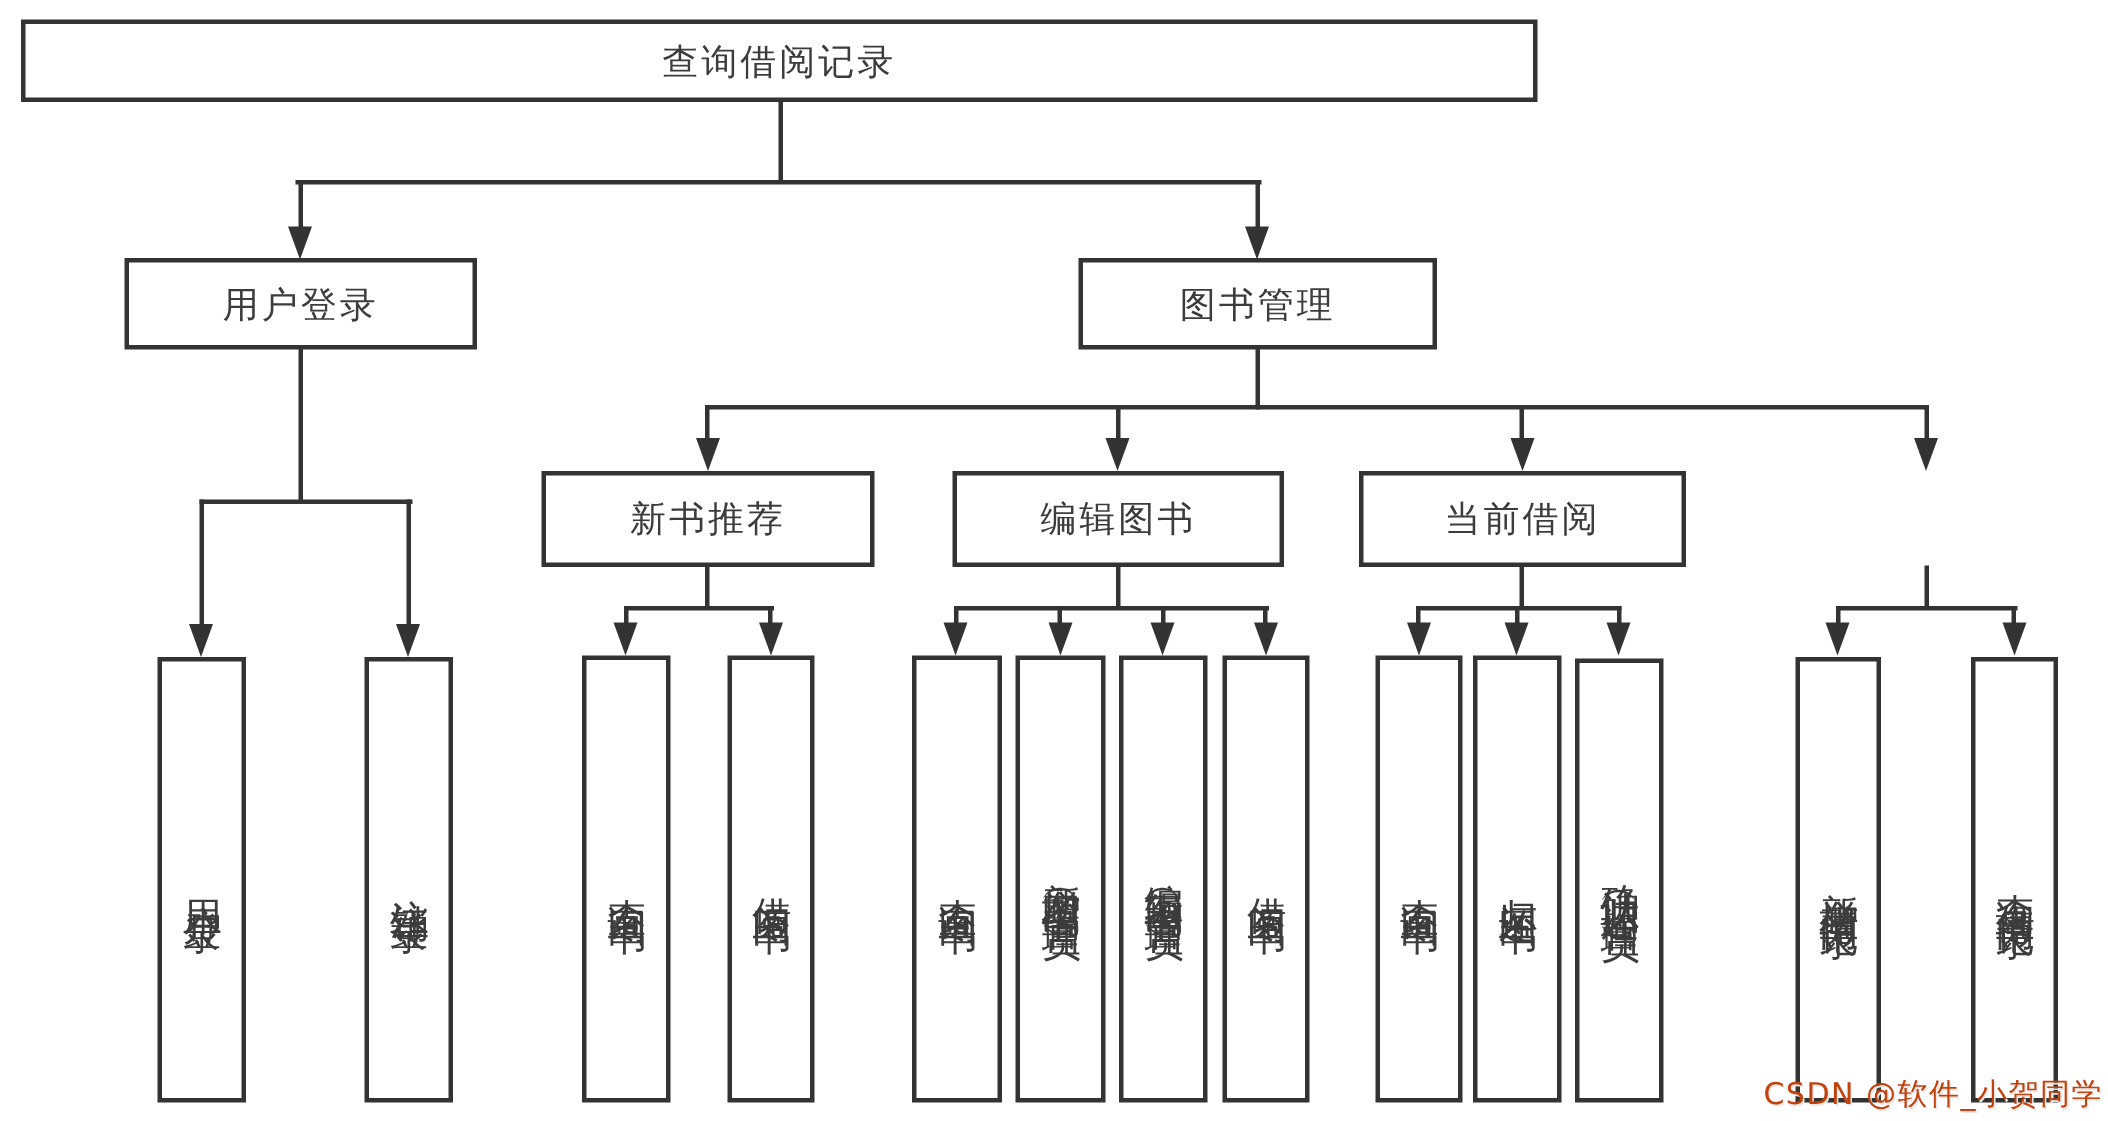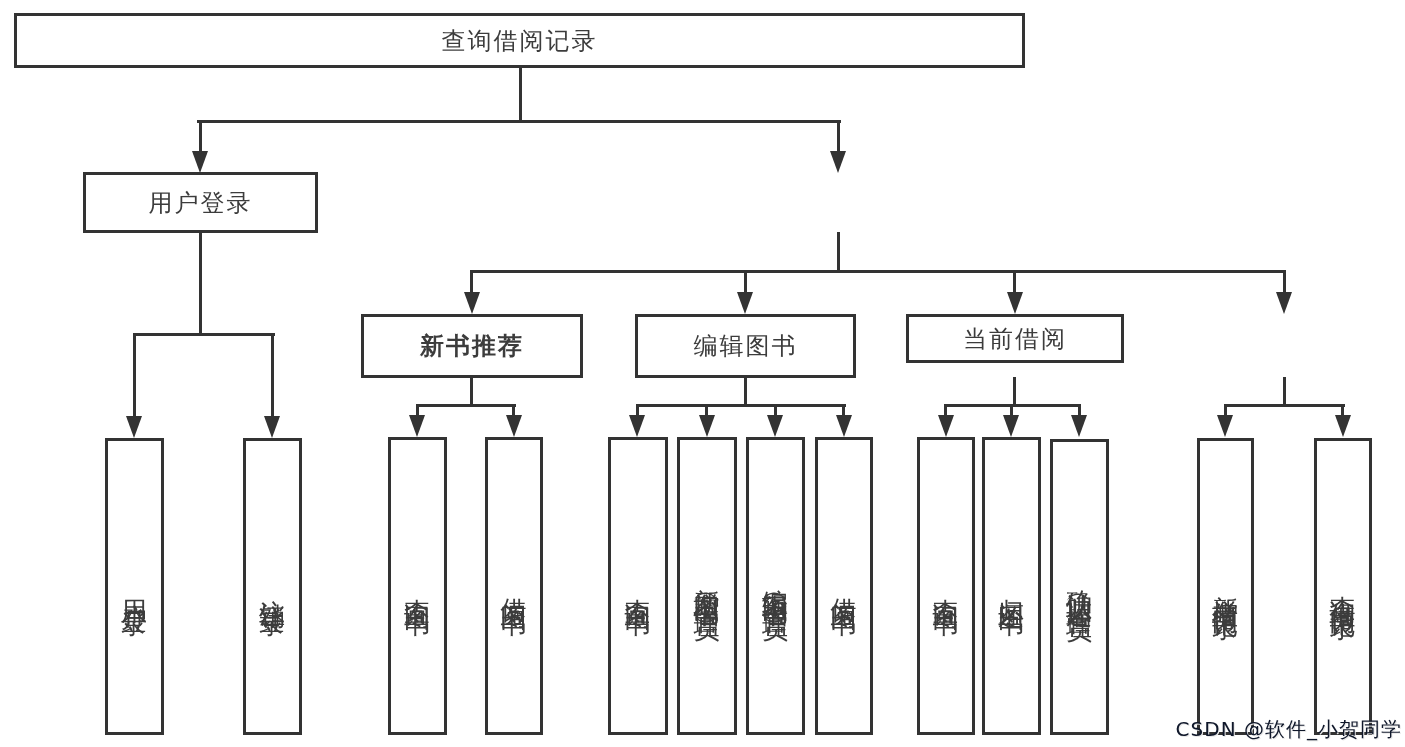--- a/index.html
+++ b/index.html
@@ -56,40 +56,41 @@
     border-left: 8px solid transparent;
     border-right: 8px solid transparent;
     border-top: 22px solid #333333;
   }
   .watermark {
     position: absolute;
     right: 3px;
     bottom: 4px;
     font-size: 20px;
     letter-spacing: 1px;
-    color: #0f172a;
+    color: #c2410c;
     text-shadow: 1px 1px 0 #e8e8e8;
     white-space: nowrap;
   }
 </style>
 </head>
 <body>
 
 <div id="stage">
 
   <div class="hbox" style="left:14px; top:13px; width:1011px; height:55px;">查询借阅记录</div>
 
   <div class="line" style="left:519px; top:66px; width:3px; height:56px;"></div>
   <div class="line" style="left:197px; top:120px; width:644px; height:3px;"></div>
   <div class="line" style="left:199px; top:120px; width:3px; height:33px;"></div>
   <div class="arrow" style="left:192px; top:151px;"></div>
   <div class="line" style="left:837px; top:120px; width:3px; height:33px;"></div>
   <div class="arrow" style="left:830px; top:151px;"></div>
 
   <div class="hbox" style="left:83px; top:172px; width:235px; height:61px;">用户登录</div>
+  <div class="hbox" style="left:719px; top:172px; width:239px; height:61px;">图书管理</div>
 
   <div class="line" style="left:199px; top:232px; width:3px; height:104px;"></div>
   <div class="line" style="left:133px; top:333px; width:142px; height:3px;"></div>
   <div class="line" style="left:133px; top:333px; width:3px; height:84px;"></div>
   <div class="arrow" style="left:126px; top:416px;"></div>
   <div class="line" style="left:271px; top:333px; width:3px; height:84px;"></div>
   <div class="arrow" style="left:264px; top:416px;"></div>
 
   <div class="vbox" style="left:105px; top:438px; width:59px; height:297px;">
     <span>用户登录</span>
@@ -102,23 +103,23 @@
   <div class="line" style="left:471px; top:270px; width:815px; height:3px;"></div>
   <div class="line" style="left:470px; top:270px; width:3px; height:23px;"></div>
   <div class="arrow" style="left:464px; top:292px;"></div>
   <div class="line" style="left:744px; top:270px; width:3px; height:23px;"></div>
   <div class="arrow" style="left:737px; top:292px;"></div>
   <div class="line" style="left:1013px; top:270px; width:3px; height:23px;"></div>
   <div class="arrow" style="left:1007px; top:292px;"></div>
   <div class="line" style="left:1283px; top:270px; width:3px; height:23px;"></div>
   <div class="arrow" style="left:1276px; top:292px;"></div>
 
-  <div class="hbox" style="left:361px; top:314px; width:222px; height:64px;font-weight:bold;">新书推荐</div>
+  <div class="hbox" style="left:361px; top:314px; width:222px; height:64px;">新书推荐</div>
   <div class="hbox" style="left:635px; top:314px; width:221px; height:64px;">编辑图书</div>
-  <div class="hbox" style="left:906px; top:314px; width:218px; height:49px;">当前借阅</div>
+  <div class="hbox" style="left:906px; top:314px; width:218px; height:64px;">当前借阅</div>
 
   <div class="line" style="left:470px; top:377px; width:3px; height:29px;"></div>
   <div class="line" style="left:416px; top:404px; width:100px; height:3px;"></div>
   <div class="line" style="left:416px; top:404px; width:3px; height:12px;"></div>
   <div class="arrow" style="left:409px; top:415px;"></div>
   <div class="line" style="left:512px; top:404px; width:3px; height:12px;"></div>
   <div class="arrow" style="left:506px; top:415px;"></div>
 
   <div class="vbox" style="left:388px; top:437px; width:59px; height:298px;">
     <span>查询图书</span>

